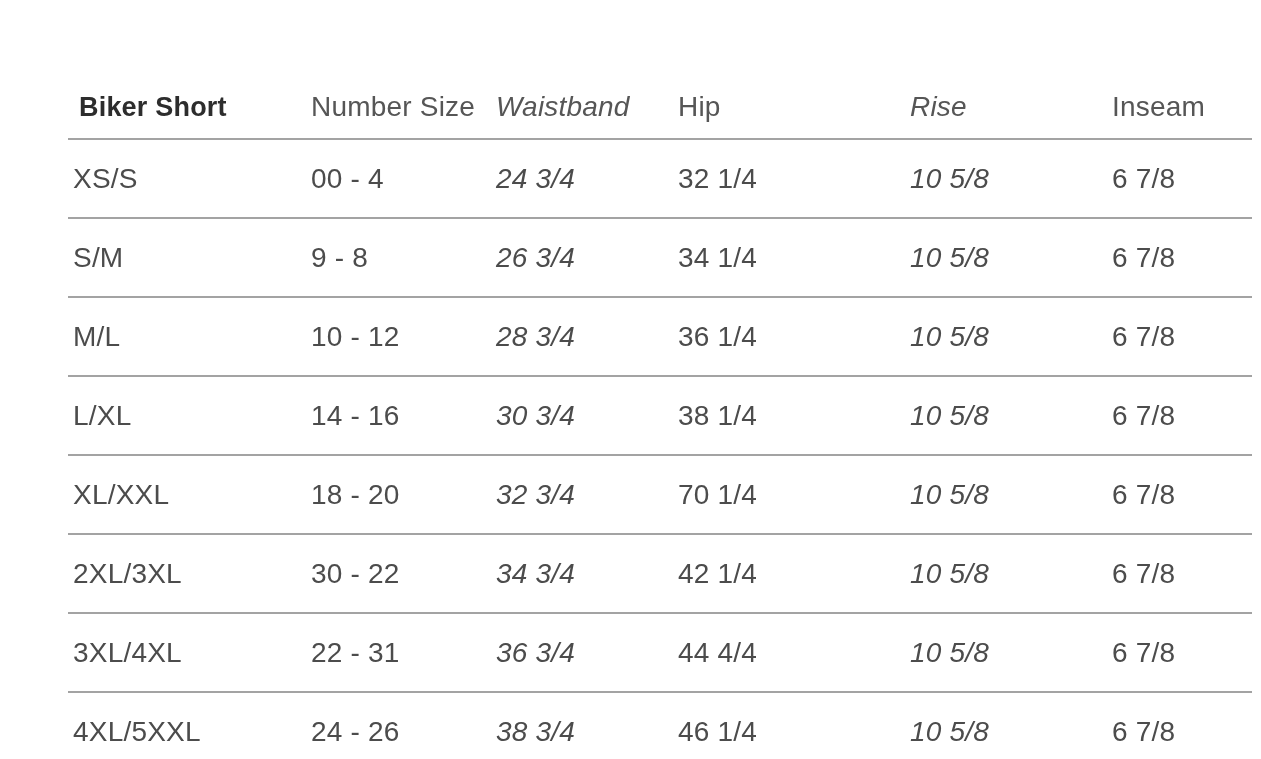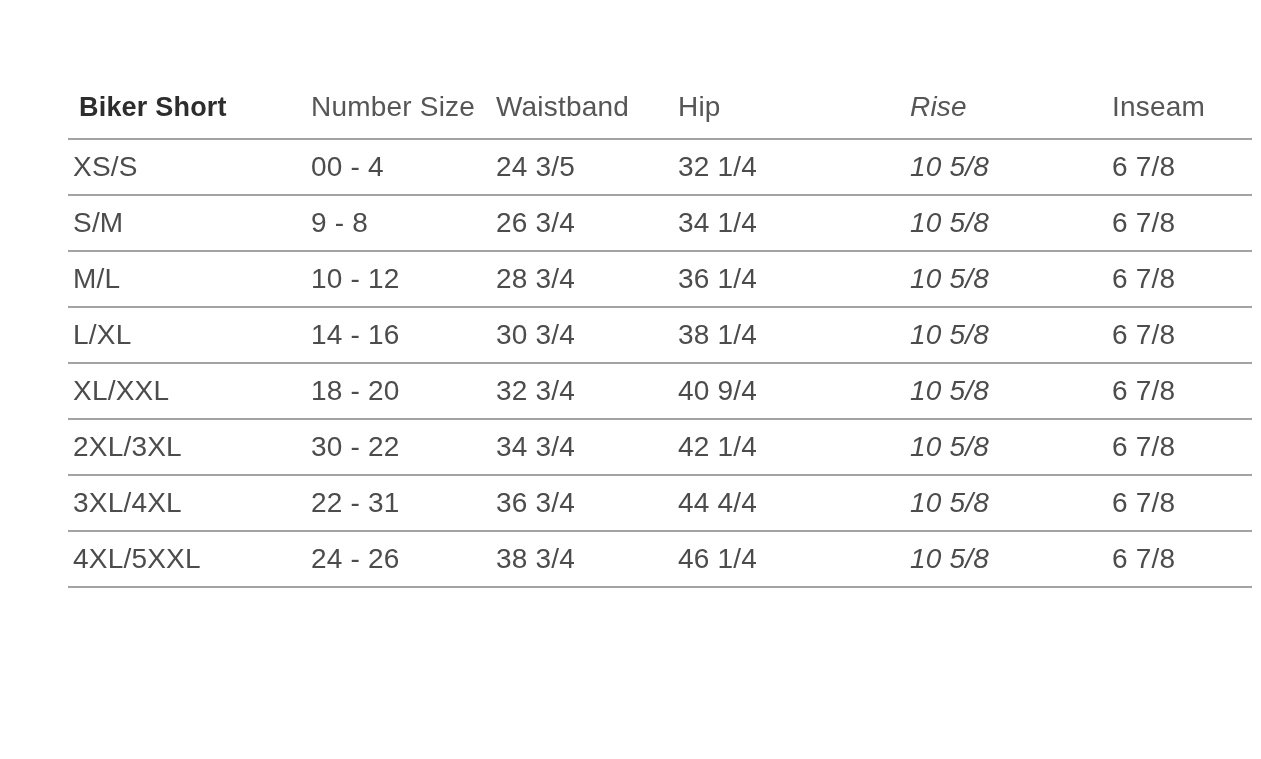--- a/index.html
+++ b/index.html
@@ -11,37 +11,37 @@
   }
   .page { position: relative; width: 1261px; height: 759px; }
   .size-table {
     position: absolute;
     left: 68px; top: 76px;
     width: 1184px;
   }
   .row {
     display: flex;
     align-items: center;
-    height: 56px;
+    height: 79px;
     border-bottom: 2px solid var(--line, #a3a3a3);
   }
   .row.header { height: 64px; }
   .cell {
     width: 140px;
     text-align: left;
     font-size: 28px;
     line-height: 1;
     color: var(--body-text, #4c4c4c);
     white-space: nowrap;
     letter-spacing: 0.2px;
   }
   
   .c0 { margin-left: 5px; }
   .c1 { margin-left: 98px; }
-  .c2 { margin-left: 45px; }
+  .c2 { margin-left: 45px; font-style: italic; }
   .c3 { margin-left: 42px; }
   .c4 { margin-left: 92px; font-style: italic; }
   .c5 { margin-left: 62px; }
   .row.header .cell { color: var(--header-text, #565656); }
   .row.header .c0 {
     text-align: left;
     padding-left: 6px;
     font-weight: bold;
     font-size: 27px;
     color: var(--title-text, #2d2d2d);
@@ -57,21 +57,21 @@
         <div class="cell c1">Number Size</div>
         <div class="cell c2">Waistband</div>
         <div class="cell c3">Hip</div>
         <div class="cell c4">Rise</div>
         <div class="cell c5">Inseam</div>
       </div>
 
   <div class="row">
         <div class="cell c0">XS/S</div>
         <div class="cell c1">00 - 4</div>
-        <div class="cell c2">24 3/5</div>
+        <div class="cell c2">24 3/4</div>
         <div class="cell c3">32 1/4</div>
         <div class="cell c4">10 5/8</div>
         <div class="cell c5">6 7/8</div>
       </div>
       <div class="row">
         <div class="cell c0">S/M</div>
         <div class="cell c1">9 - 8</div>
         <div class="cell c2">26 3/4</div>
         <div class="cell c3">34 1/4</div>
         <div class="cell c4">10 5/8</div>
@@ -90,21 +90,21 @@
         <div class="cell c1">14 - 16</div>
         <div class="cell c2">30 3/4</div>
         <div class="cell c3">38 1/4</div>
         <div class="cell c4">10 5/8</div>
         <div class="cell c5">6 7/8</div>
       </div>
       <div class="row">
         <div class="cell c0">XL/XXL</div>
         <div class="cell c1">18 - 20</div>
         <div class="cell c2">32 3/4</div>
-        <div class="cell c3">40 9/4</div>
+        <div class="cell c3">70 1/4</div>
         <div class="cell c4">10 5/8</div>
         <div class="cell c5">6 7/8</div>
       </div>
       <div class="row">
         <div class="cell c0">2XL/3XL</div>
         <div class="cell c1">30 - 22</div>
         <div class="cell c2">34 3/4</div>
         <div class="cell c3">42 1/4</div>
         <div class="cell c4">10 5/8</div>
         <div class="cell c5">6 7/8</div>

